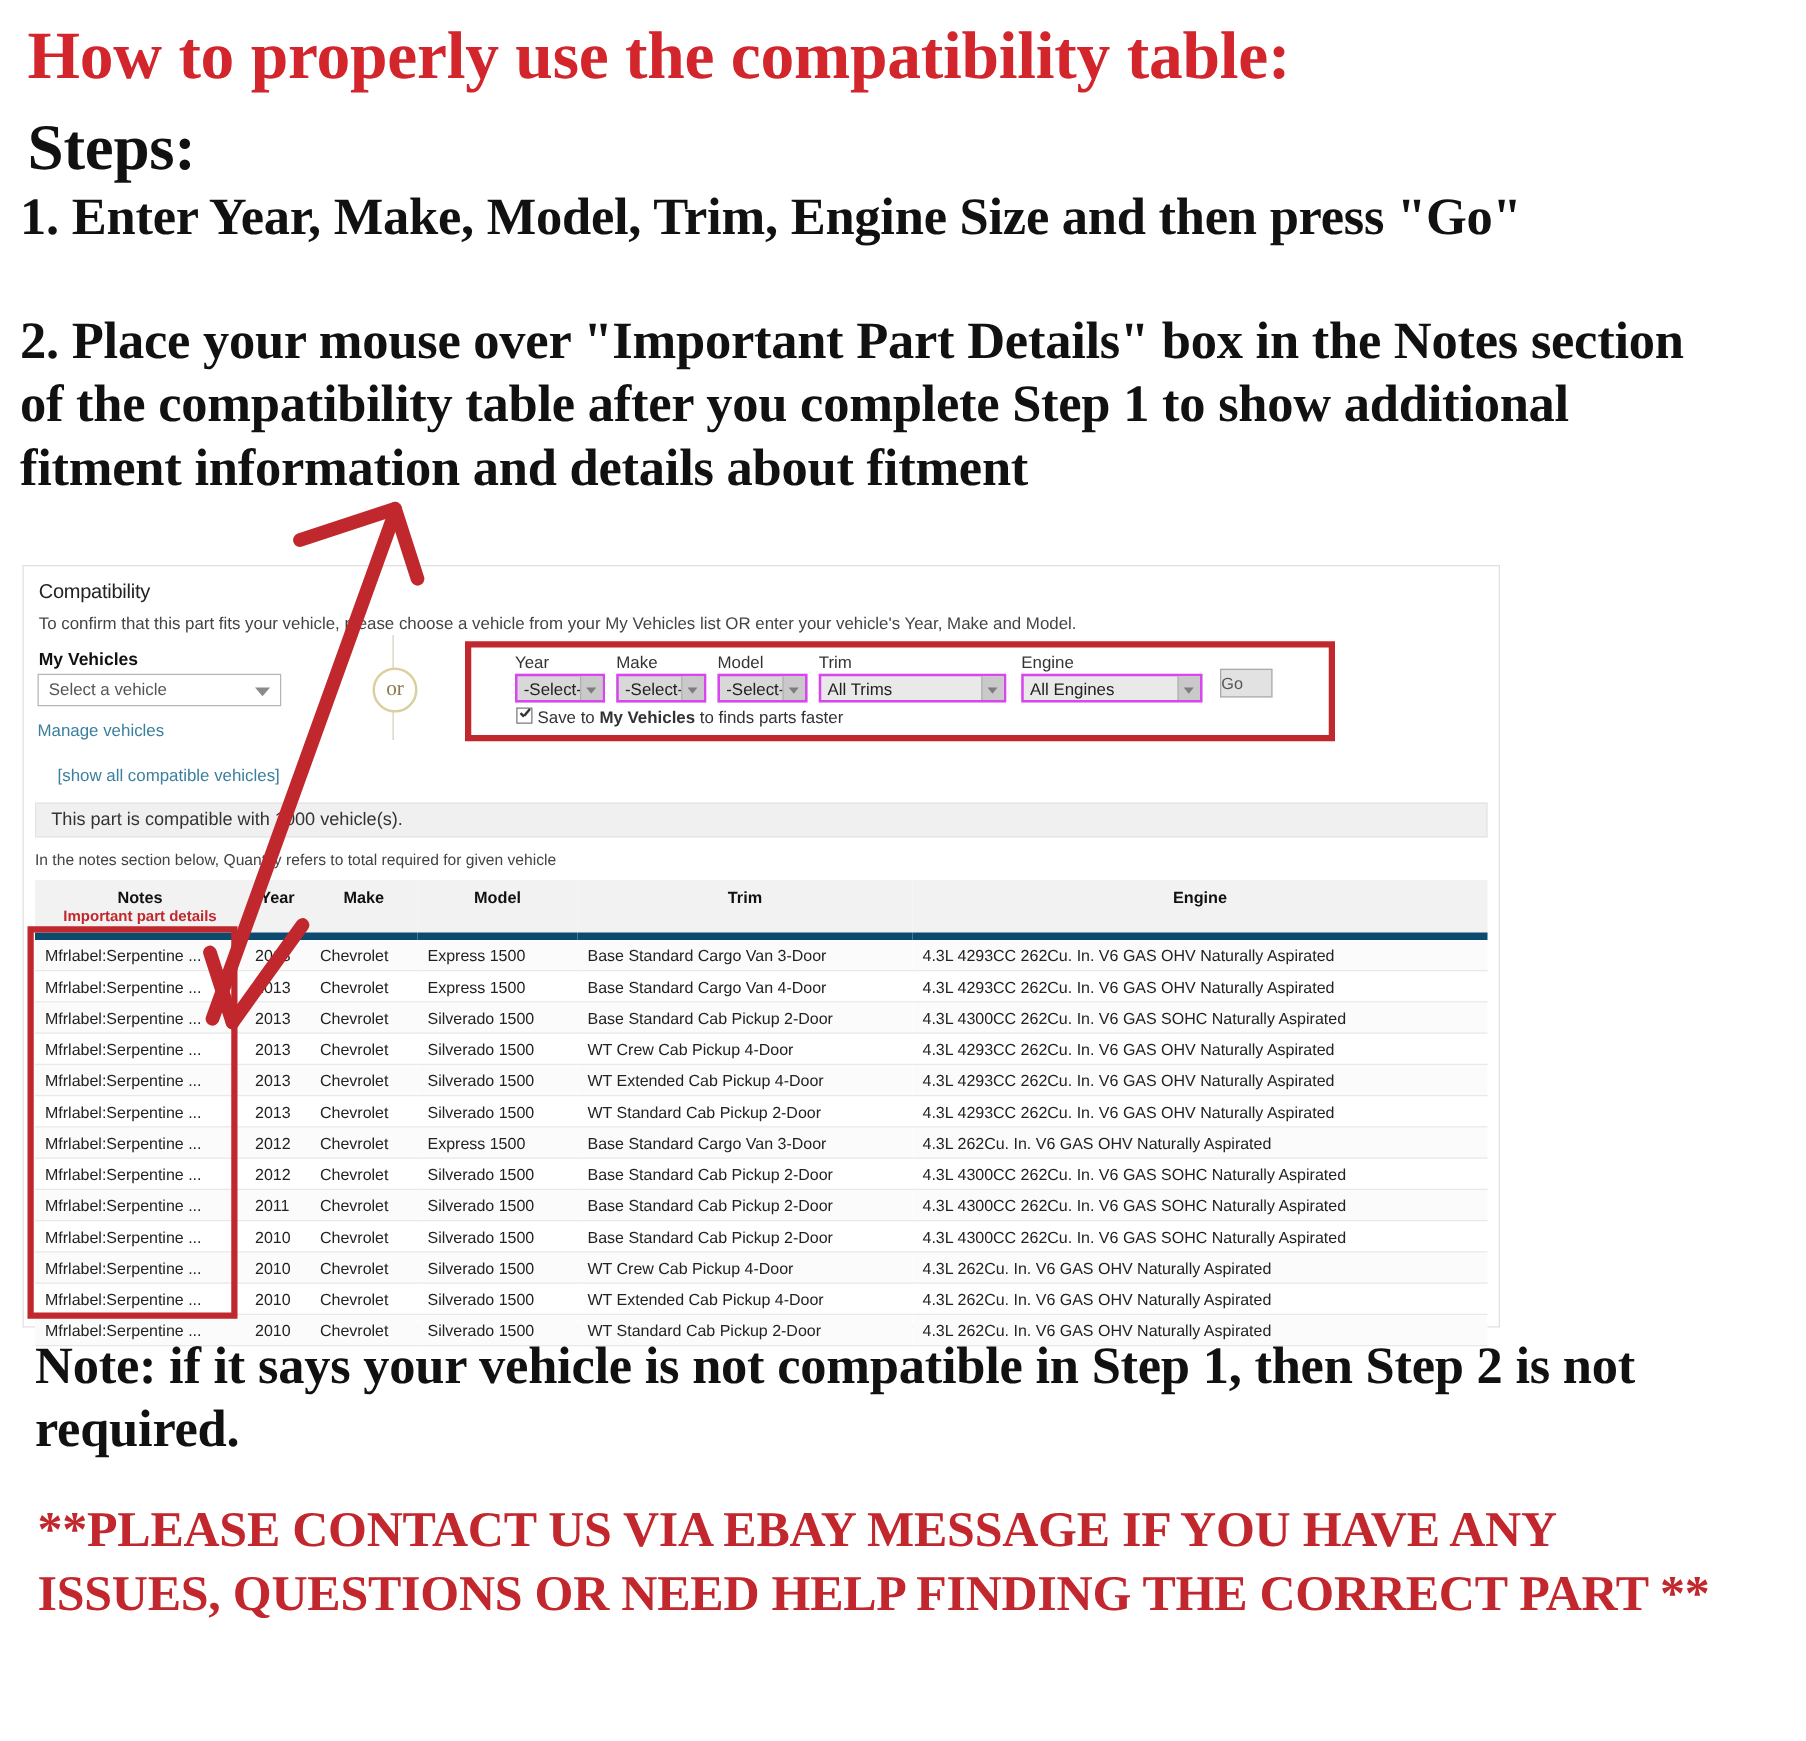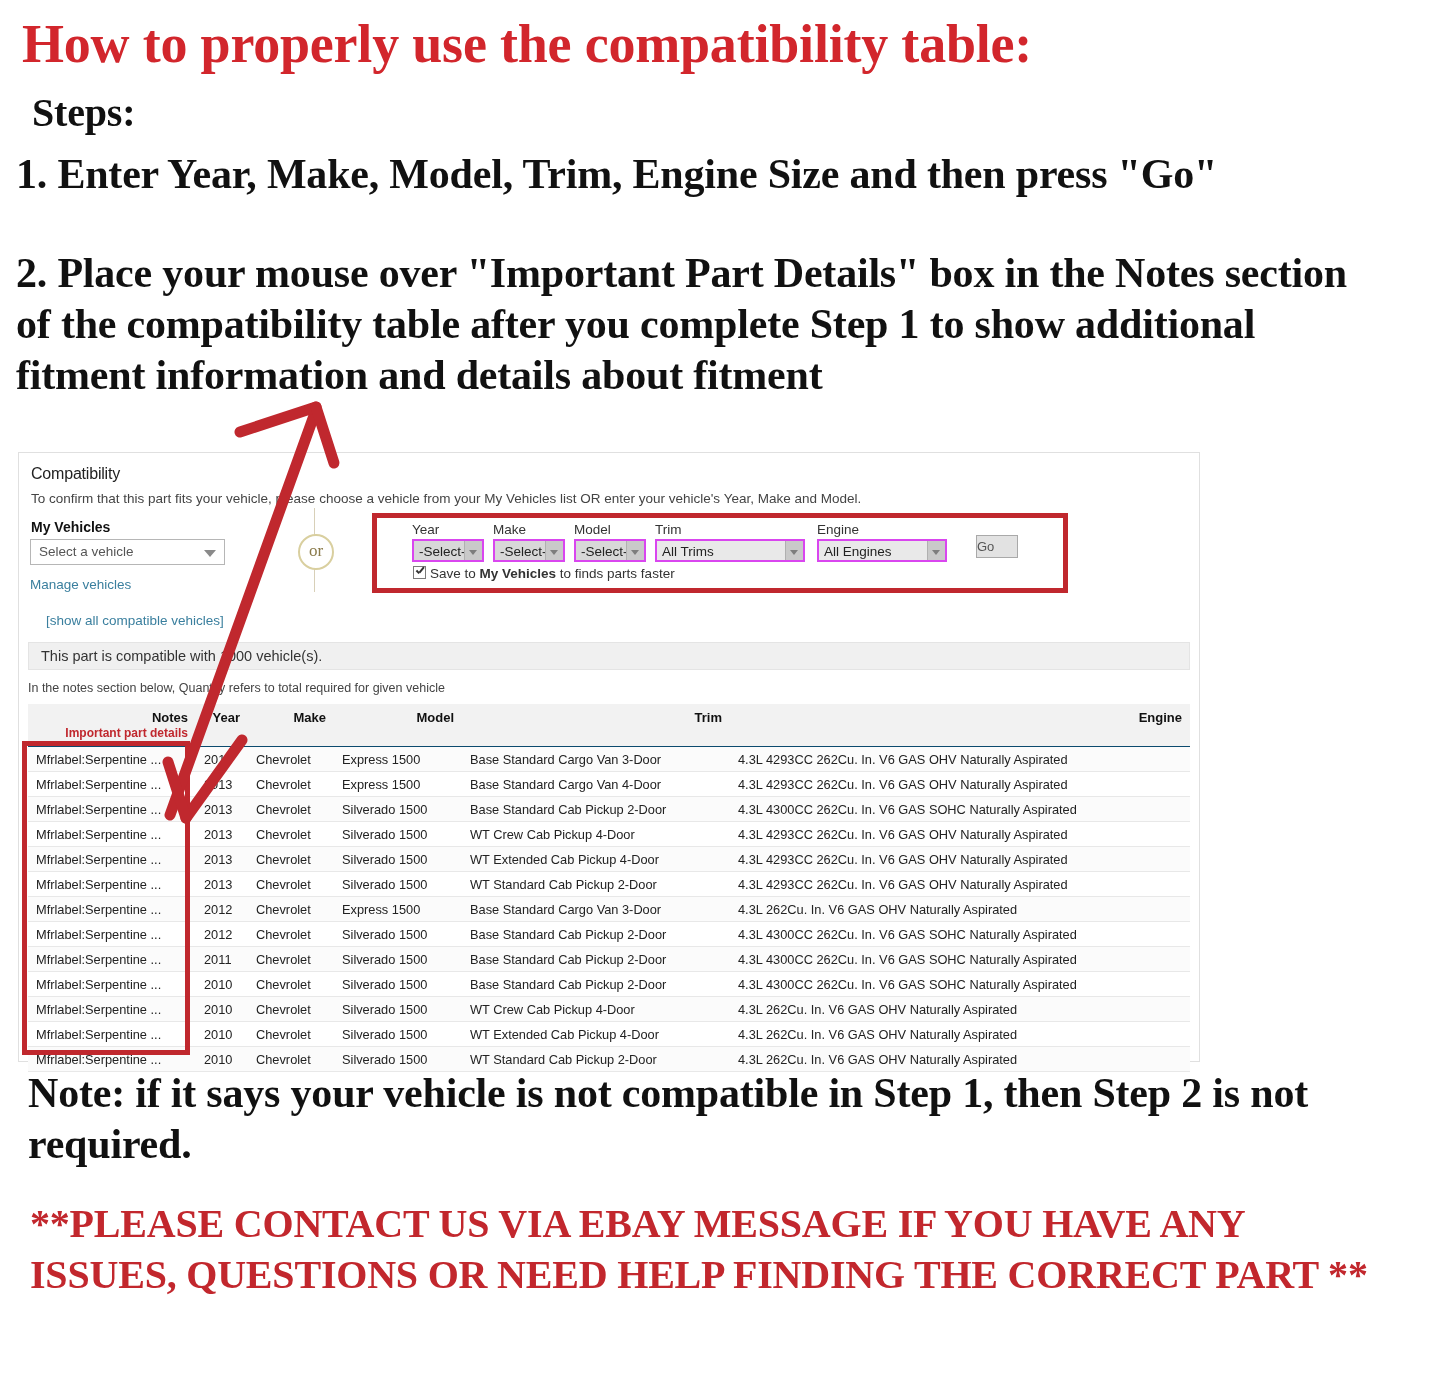--- a/index.html
+++ b/index.html
@@ -16,22 +16,22 @@
     font-family:"Liberation Serif", serif;
     font-weight:bold;
     line-height:1.05;
     letter-spacing:-0.2px;
   }
   #title-main{
     position:absolute; left:22px; top:16px; width:1400px;
     font-size:54px; color:#D2262C;
   }
   #steps-label{
-    position:absolute; left:32px; top:92px; width:1400px;
-    font-size:40px; color:#111111;
+    position:absolute; left:22px; top:92px; width:1400px;
+    font-size:52px; color:#111111;
   }
   #step-1{
     position:absolute; left:16px; top:152px; width:1400px;
     font-size:42px; color:#111111;
   }
   #step-2{
     position:absolute; left:16px; top:248px; width:1340px;
     font-size:42px; color:#111111; line-height:1.22;
   }
   #note-block{
@@ -158,23 +158,23 @@
     font-size:12.5px; color:#444;
   }
 
   
   #fit-table{
     position:absolute; left:28px; top:704px; width:1162px;
     border-collapse:collapse; table-layout:fixed;
     font-size:12.8px; color:#222;
   }
   #fit-table th{
-    background:#f2f2f2; text-align:right; font-weight:bold;
+    background:#f2f2f2; text-align:center; font-weight:bold;
     padding:6px 8px; font-size:13px; color:#111;
-    border-bottom:1px solid #0c4a6e; vertical-align:top;
+    border-bottom:6px solid #0c4a6e; vertical-align:top;
     height:26px;
   }
   #fit-table th .sub{
     display:block; color:#C0282E; font-size:12px; font-weight:bold; margin-top:1px;
   }
   #fit-table td{
     padding:4px 8px; border-bottom:1px solid #e8e8e8;
     white-space:nowrap; overflow:hidden; text-overflow:clip;
     height:16px;
   }
@@ -255,21 +255,21 @@
 <div class="fld" style="left:655px; top:522px; width:150px;">
   <span class="lbl">Trim</span>
   <div class="sel light" style="width:150px;">
     <span class="txt">All Trims</span>
     <span class="arw"></span>
   </div>
 </div>
 
 <div class="fld" style="left:817px; top:522px; width:145px;">
   <span class="lbl">Engine</span>
-  <div class="sel light" style="width:130px;text-align:right;">
+  <div class="sel light" style="width:145px;text-align:right;">
     <span class="txt">All Engines</span>
     <span class="arw"></span>
   </div>
 </div>
 
 <div id="go-btn">Go</div>
 
 <div id="save-row">
   <span id="save-chk"></span><span>Save to </span><b>My Vehicles</b><span> to finds parts faster</span>
 </div>

